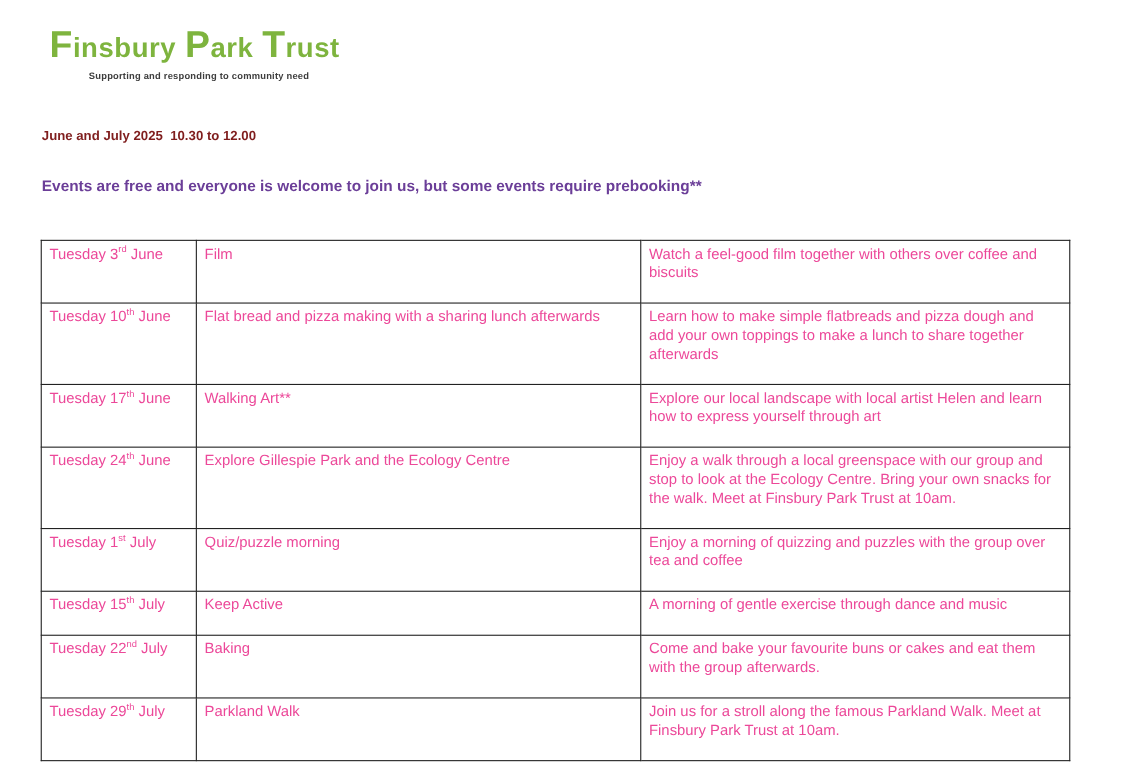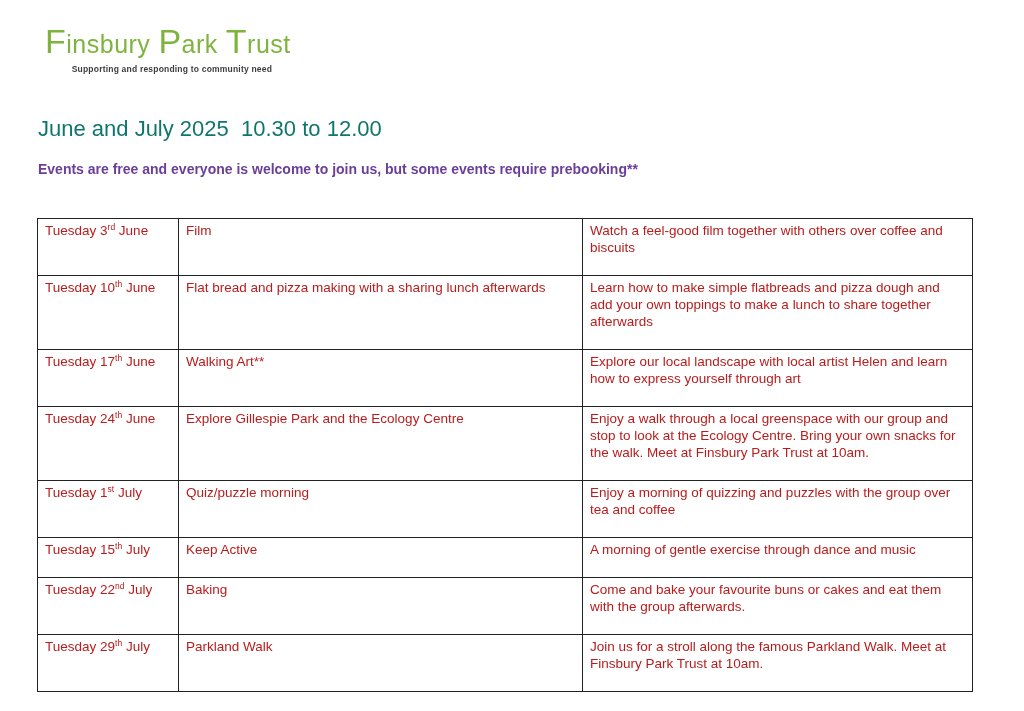--- a/index.html
+++ b/index.html
@@ -22,21 +22,21 @@
   }
   .logo-text {
     color: #7eb43e;
     font-size: 25px;
     letter-spacing: 0.5px;
     white-space: nowrap;
   }
   .logo-text .initial {
     font-size: 34px;
   }
-  .logo-word { margin-right: 8px; }
+  .logo-word { margin-right: 8px; font-weight: bold; }
   .logo-tagline {
     margin-top: 3px;
     font-size: 8.5px;
     font-weight: bold;
     color: #3d3d3d;
     text-align: center;
     letter-spacing: 0.2px;
   }
 
   .page-title {
@@ -51,23 +51,23 @@
     letter-spacing: 1px;
     white-space: nowrap;
     text-shadow: 1px 1px 0 rgba(255,255,255,0.55);
   }
 
   
   .schedule-heading {
     position: absolute;
     left: 38px;
     top: 116px;
-    font-size: 22px;
-    font-weight: normal;
-    color: #0f766e;
+    font-size: 12px;
+    font-weight: bold;
+    color: #7f1d1d;
     white-space: pre-wrap;
   }
   .prebooking-note {
     position: absolute;
     left: 38px;
     top: 161px;
     font-size: 14px;
     font-weight: bold;
     color: #6b3e98;
   }
@@ -80,21 +80,21 @@
     width: 935px;
     border-collapse: collapse;
     table-layout: fixed;
   }
   table.events td {
     border: 1px solid #222222;
     vertical-align: top;
     padding: 3px 8px 19px 7px;
     font-size: 13.5px;
     line-height: 17px;
-    color: #b91c1c;
+    color: #ec4899;
   }
   col.c-date  { width: 141px; }
   col.c-event { width: 404px; }
   col.c-desc  { width: 390px; }
   td.date-cell { white-space: nowrap; }
   sup.ord {
     font-size: 8.5px;
     vertical-align: super;
     line-height: 0;
   }

